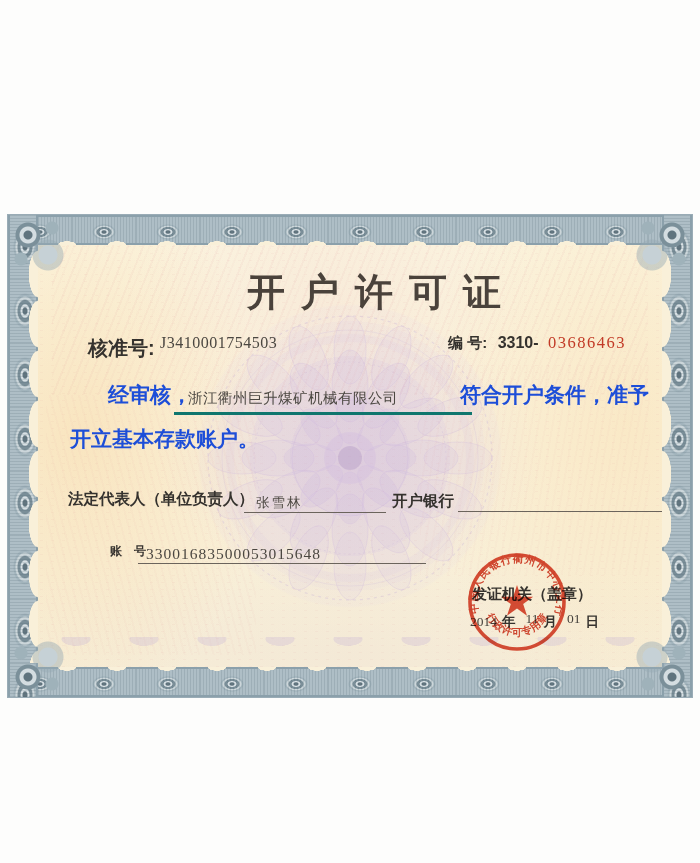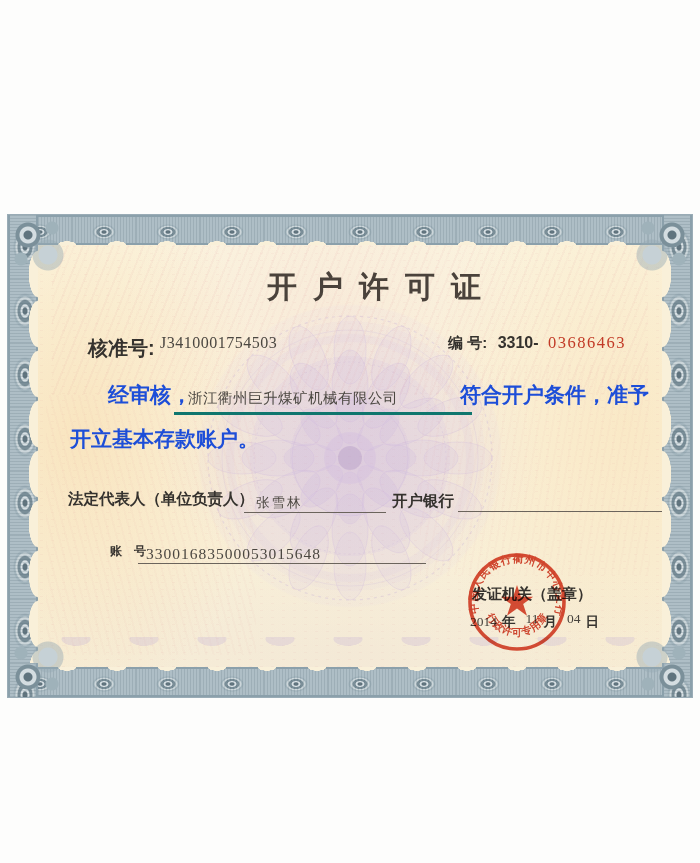--- a/index.html
+++ b/index.html
@@ -55,21 +55,21 @@
     background:repeating-linear-gradient(75deg, rgba(216,130,140,.11) 0 2px, transparent 2px 7px);}
   .wm.c{right:42px;width:230px;top:150px;height:210px;opacity:.3;
     background:repeating-linear-gradient(100deg, rgba(216,130,140,.11) 0 2px, transparent 2px 7px);}
   .waveband{position:absolute;left:34px;right:34px;bottom:26px;height:34px;opacity:.8;
     background-image:radial-gradient(ellipse 34px 16px at 50% 2px, rgba(186,166,214,.30) 0 14px, transparent 15px);
     background-size:68px 30px;background-repeat:repeat-x;}
   .rosette{position:absolute;left:192px;top:93px;opacity:.6;}
   
   .title{position:absolute;left:4px;right:0;top:52px;margin:0;text-align:center;
     font-family:"Liberation Serif",serif;font-weight:700;color:#4a423b;
-    font-size:30px;letter-spacing:16px;text-indent:16px;padding-left:44px;}
+    font-size:38px;letter-spacing:16px;text-indent:16px;padding-left:44px;}
   .lbl{position:absolute;font-weight:700;color:#35322e;white-space:nowrap;}
   .val{position:absolute;font-family:"Liberation Serif",serif;color:#4b4741;white-space:nowrap;}
   .line{position:absolute;border-top:1px solid #6b645c;height:0;}
   .big{font-size:21px;color:#1d4ed8;}
   .serialwrap{position:absolute;left:440px;top:118px;white-space:nowrap;}
   .serialwrap .sl{font-weight:700;font-size:15px;color:#35322e;}
   .serialwrap .sp{font-weight:700;font-size:16px;color:#35322e;margin-left:6px;}
   .serialwrap .sv{font-family:"Liberation Serif",serif;font-weight:400;font-size:16.5px;
     color:#c23a26;letter-spacing:1.5px;margin-left:5px;}
   .bankval{position:absolute;left:452px;top:261px;width:196px;font-family:"Liberation Serif",serif;
@@ -184,21 +184,21 @@
   <div class="line" style="left:236px;top:297px;width:142px;"></div>
   <span class="lbl" style="left:384px;top:276px;font-size:15.5px;">开户银行</span>
   <div class="line" style="left:450px;top:296px;width:204px;"></div>
 
   <span class="lbl" style="left:66px;top:328px;font-size:12px;margin-left:36px;">账　号</span>
   <span class="val" style="left:138px;top:330px;font-size:15.5px;letter-spacing:1px;">33001683500053015648</span>
   <div class="line" style="left:130px;top:348px;width:288px;"></div>
 
   <span class="lbl" style="left:464px;top:370px;font-size:15px;">发证机关（盖章）</span>
   <div class="datewrap">
-    <span class="num">2014</span><span class="unit">年</span><span class="num raised">11</span><span class="unit">月</span><span class="num raised">04</span><span class="unit">日</span>
+    <span class="num">2014</span><span class="unit">年</span><span class="num raised">11</span><span class="unit">月</span><span class="num raised">01</span><span class="unit">日</span>
   </div>
 
   <svg class="stamp" width="130" height="130" viewBox="-65 -65 130 130">
     <circle r="47" fill="none" stroke="#d63e27" stroke-width="3.6"></circle>
     <path id="arcTop" d="M -37.5 14 A 40 40 0 1 1 37.5 14" fill="none"></path>
     <text font-size="10.6" letter-spacing="1" font-weight="bold" fill="#d03620" font-family="Liberation Sans, sans-serif">
       <textPath href="#arcTop" startOffset="3">中国人民银行衢州市中心支行</textPath>
     </text>
     <path d="M0,-17 L3.82,-5.25 L16.17,-5.25 L6.17,2.01 L10,13.75 L0,6.49 L-10,13.75 L-6.17,2.01 L-16.17,-5.25 L-3.82,-5.25 Z" fill="#d63e27"></path>
     <g font-size="10.4" font-weight="bold" fill="#d03620" text-anchor="middle" font-family="Liberation Sans, sans-serif">

